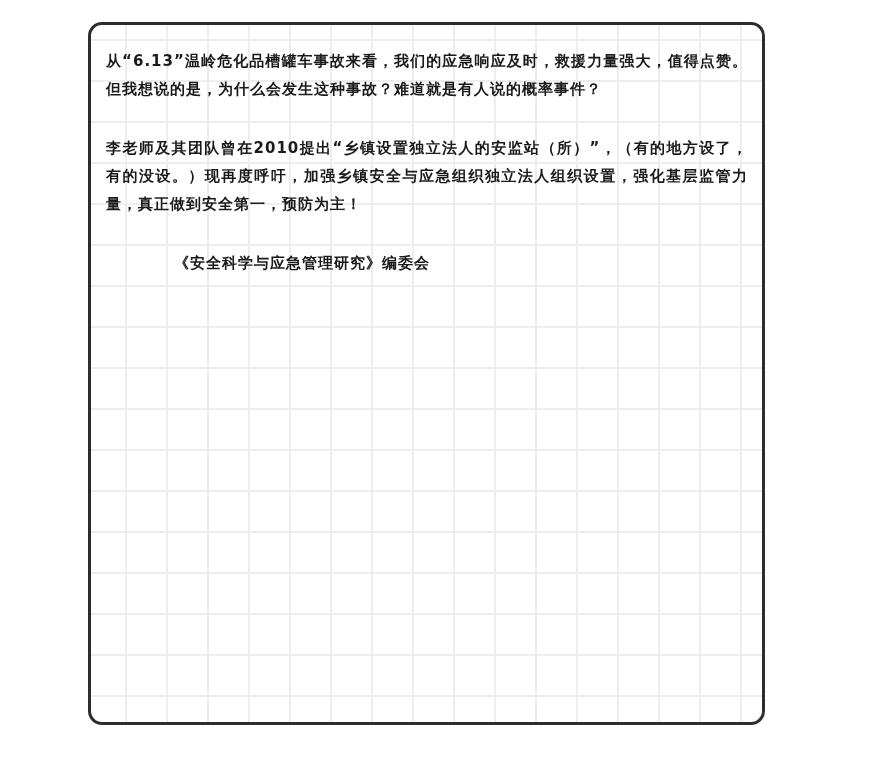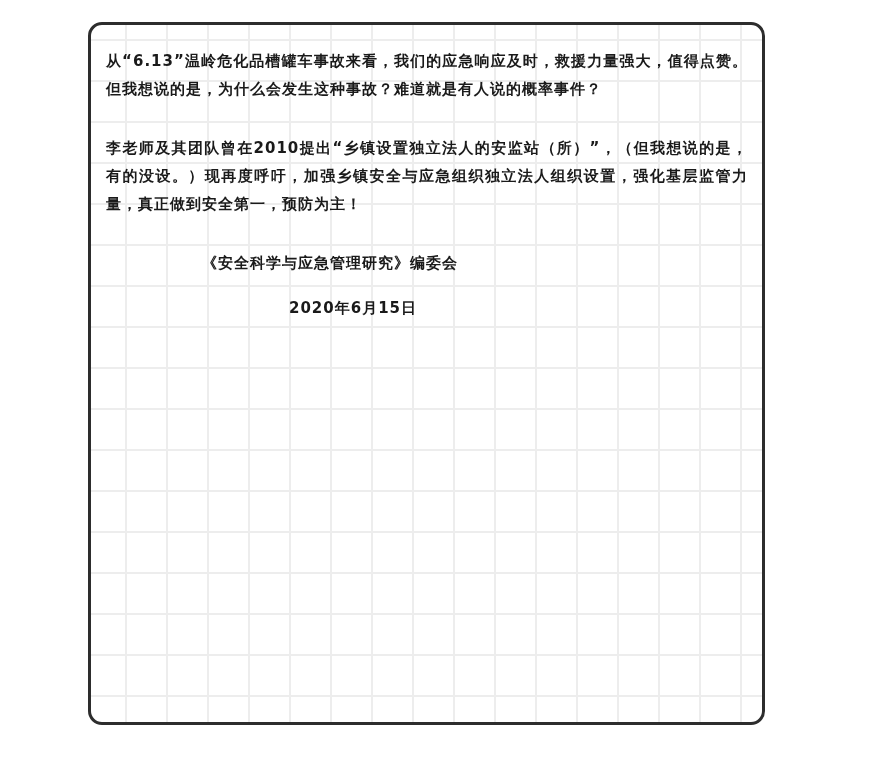--- a/index.html
+++ b/index.html
@@ -41,33 +41,32 @@
   .doc-text p {
     margin: 0 0 31px 0;
     font-size: 15px;
     line-height: 28px;
     font-weight: 700;
     letter-spacing: 1px;
     color: #1a1a1a;
     text-align: justify;
   }
   .doc-text p.signature {
-    margin: 0 0 17px 96px;
+    margin: 0 0 17px 68px;
     text-align: left;
   }
   .doc-text p.date {
     margin: 0 0 0 183px;
     text-align: left;
   }
 </style>
 </head>
 <body>
 
 <div class="canvas">
   <div class="sheet">
     <div class="doc-text">
       <p>从“6.13”温岭危化品槽罐车事故来看，我们的应急响应及时，救援力量强大，值得点赞。但我想说的是，为什么会发生这种事故？难道就是有人说的概率事件？</p>
-      <p>李老师及其团队曾在2010提出“乡镇设置独立法人的安监站（所）”，（但我想说的是，有的没设。）现再度呼吁，加强乡镇安全与应急组织独立法人组织设置，强化基层监管力量，真正做到安全第一，预防为主！</p>
+      <p>李老师及其团队曾在2010提出“乡镇设置独立法人的安监站（所）”，（有的地方设了，有的没设。）现再度呼吁，加强乡镇安全与应急组织独立法人组织设置，强化基层监管力量，真正做到安全第一，预防为主！</p>
       <p class="signature">《安全科学与应急管理研究》编委会</p>
-      <p class="date">2020年6月15日</p>
     </div>
   </div>
 </div>
 
 </body></html>

